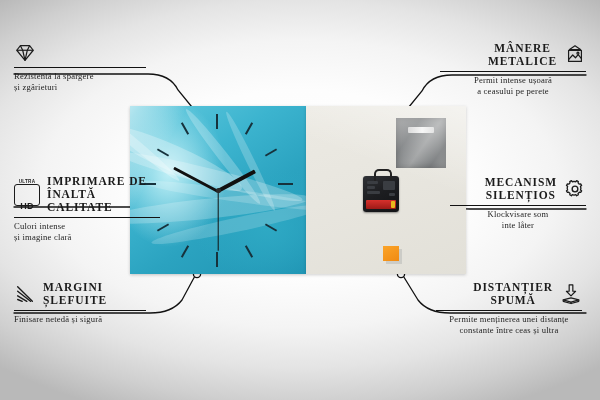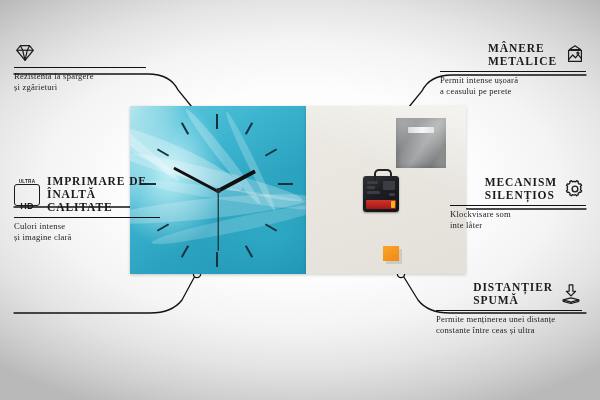--- a/index.html
+++ b/index.html
@@ -83,21 +83,21 @@
   
   .foam{
     position:absolute;left:77px;top:140px;width:16px;height:15px;
     background:linear-gradient(150deg,#fba429,#f08a12);
     box-shadow:3px 3px 0 rgba(200,200,195,.85);
   }
 
   
   .callout{position:absolute;}
   .cl-left{text-align:left;}
-  .cl-right{text-align:left;}
+  .cl-right{text-align:center;}
   .head{
     display:flex;align-items:center;gap:7px;
     font-weight:bold;letter-spacing:.9px;color:#1b1b1b;
     font-size:11.5px;line-height:13px;text-transform:uppercase;
   }
   .cl-right .head{justify-content:flex-end;}
   .head .txt{white-space:pre-line;}
   .rule{height:1px;background:#121212;margin-top:3px;}
   .sub{
     font-size:8.6px;line-height:10.5px;color:#1d1d1d;margin-top:3px;
@@ -216,20 +216,36 @@
           <span class="h">HD</span>
       </span>
       <span class="txt">IMPRIMARE DE
 ÎNALTĂ CALITATE</span>
     </div>
     <div class="rule"></div>
     <div class="sub">Culori intense
 și imagine clară</div>
   </div>
 
+  <div class="callout cl-left" style="left:14px;top:281px;width:132px;">
+    <div class="head">
+      <span class="ico">
+        <svg viewBox="0 0 24 24" fill="none" stroke="#1b1b1b" stroke-width="1.5" stroke-linecap="round">
+          <path d="M4 4 L20 20"></path>
+            <path d="M4 9 L18 20"></path>
+            <path d="M4 14 L14 20"></path>
+            <path d="M4 18 L9 20"></path>
+        </svg>
+      </span>
+      <span class="txt">MARGINI
+ȘLEFUITE</span>
+    </div>
+    <div class="rule"></div>
+    <div class="sub">Finisare netedă și sigură</div>
+  </div>
 
   <div class="callout cl-right" style="left:440px;top:42px;width:146px;">
     <div class="head">
       <span class="txt">MÂNERE
 METALICE</span>
       <span class="ico">
         <svg viewBox="0 0 24 24" fill="none" stroke="#1b1b1b" stroke-width="1.3" stroke-linejoin="round">
           <path d="M12 2 L6 6 H18 Z" stroke-linecap="round"></path>
           <rect x="5" y="7" width="14" height="12"></rect>
           <path d="M5 17 L9.5 12 L12.5 15 L15.5 11.5 L19 16"></path>

